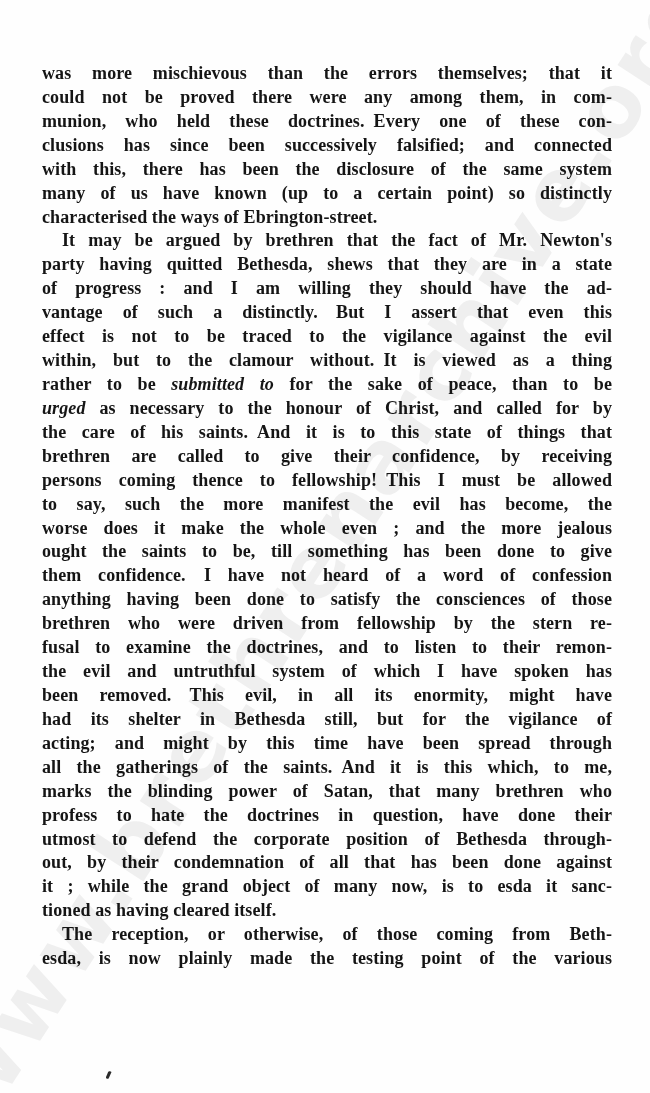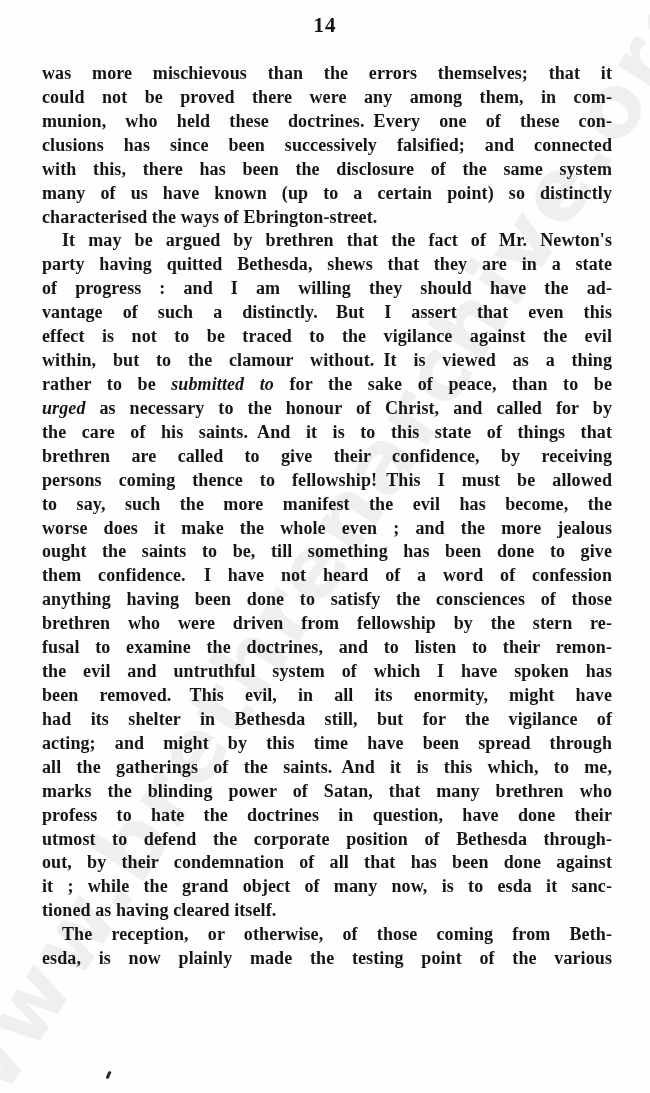--- a/index.html
+++ b/index.html
@@ -74,21 +74,20 @@
     background: #2a2a2a;
     border-radius: 2px 0 2px 2px;
     transform: rotate(24deg);
   }
 </style>
 </head>
 <body>
 
 <div class="page">
   <div class="watermark">www.brethrenarchive.org</div>
-  <div class="page-number">14</div>
   <div class="text-block" id="text-block">
       <div class="line"><span>was more mischievous than the errors themselves; that it</span></div>
       <div class="line"><span>could not be proved there were any among them, in com-</span></div>
       <div class="line"><span>munion, who held these doctrines. Every one of these con-</span></div>
       <div class="line"><span>clusions has since been successively falsified; and connected</span></div>
       <div class="line"><span>with this, there has been the disclosure of the same system</span></div>
       <div class="line"><span>many of us have known (up to a certain point) so distinctly</span></div>
       <div class="line last"><span>characterised the ways of Ebrington-street.</span></div>
       <div class="line indent"><span>It may be argued by brethren that the fact of Mr. Newton's</span></div>
       <div class="line"><span>party having quitted Bethesda, shews that they are in a state</span></div>

